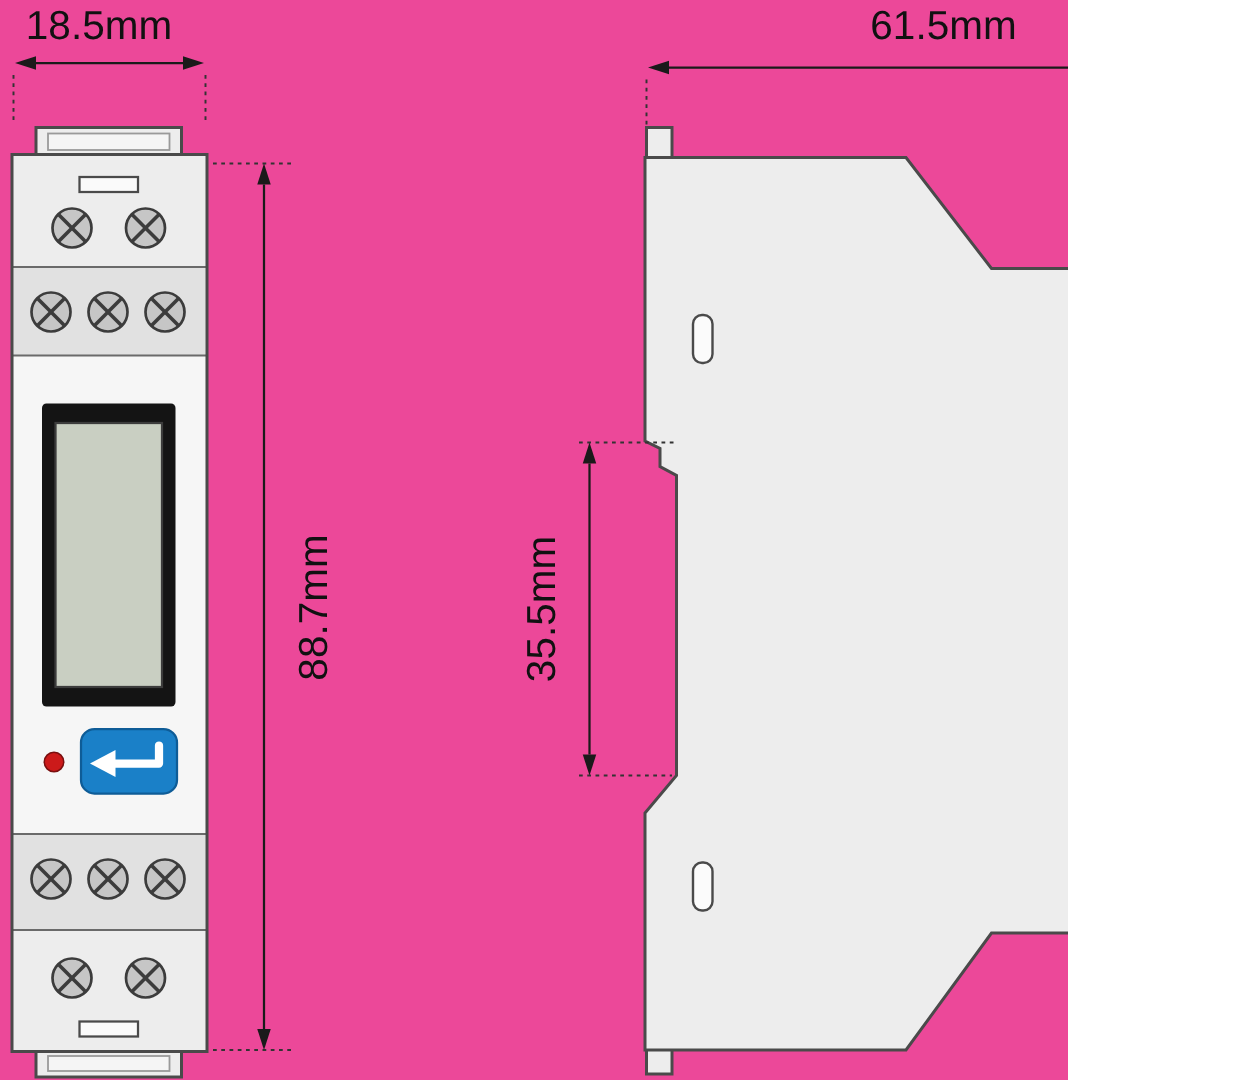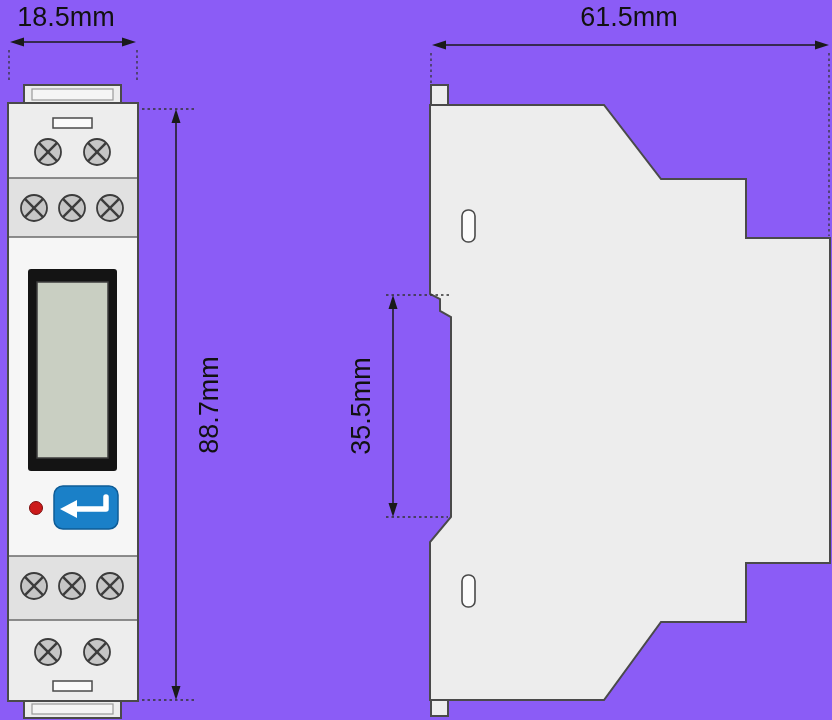--- a/index.html
+++ b/index.html
@@ -3,23 +3,23 @@
 <meta charset="utf-8">
 <style>
   html, body {
     margin: 0;
     padding: 0;
     background: #ffffff;
     font-family: "Liberation Sans", sans-serif;
   }
   .stage {
     position: relative;
-    width: 832px;
+    width: 712px;
     height: 720px;
-    background: #8b5cf6;
+    background: #ec4899;
     overflow: hidden;
   }
   svg { display: block; }
   .dim-label {
     font-family: "Liberation Sans", sans-serif;
     font-size: 27px;
     font-weight: 500;
     fill: #111111;
   }
 </style>

